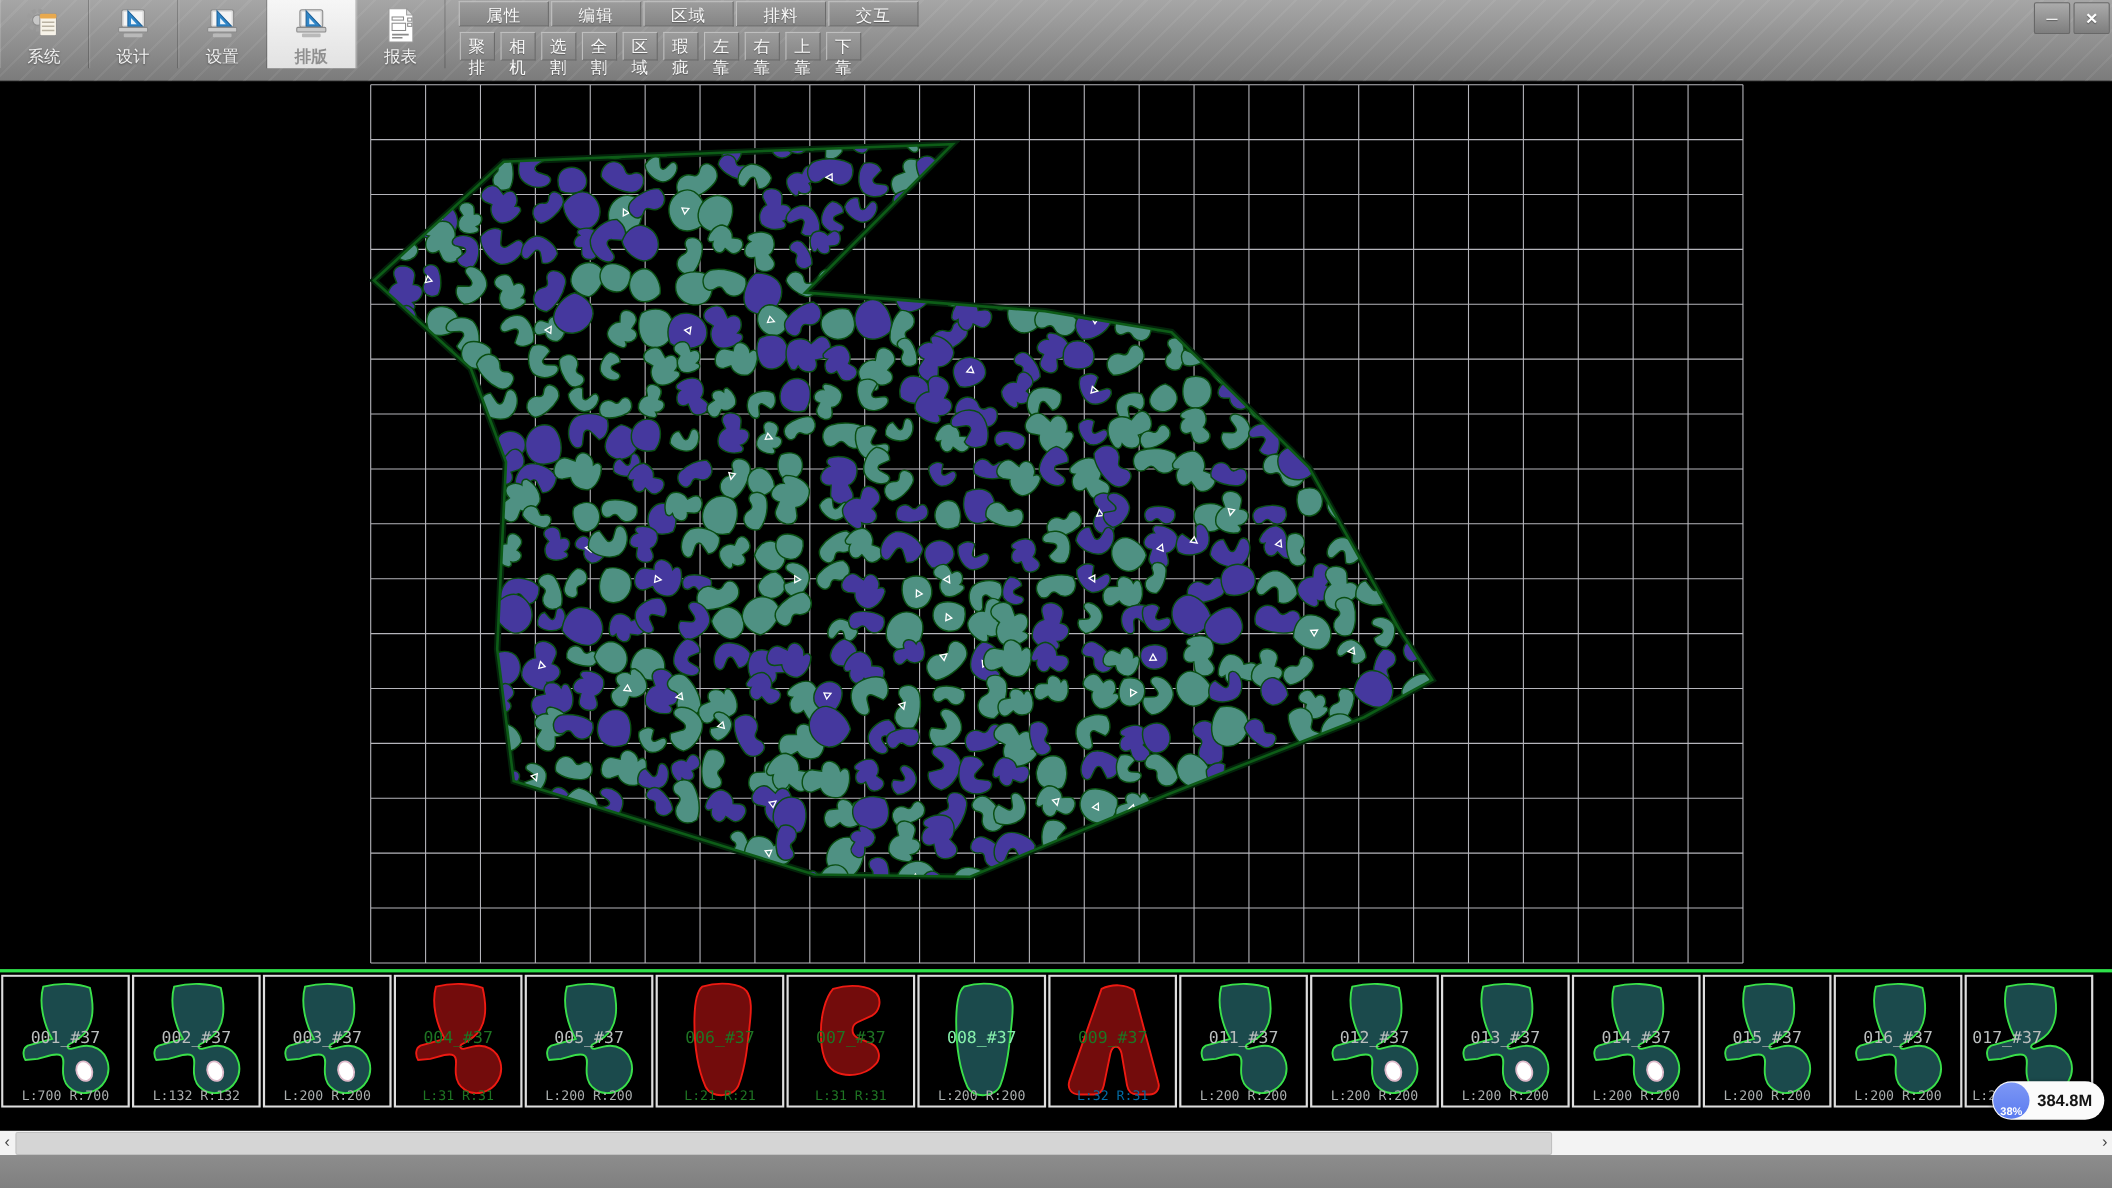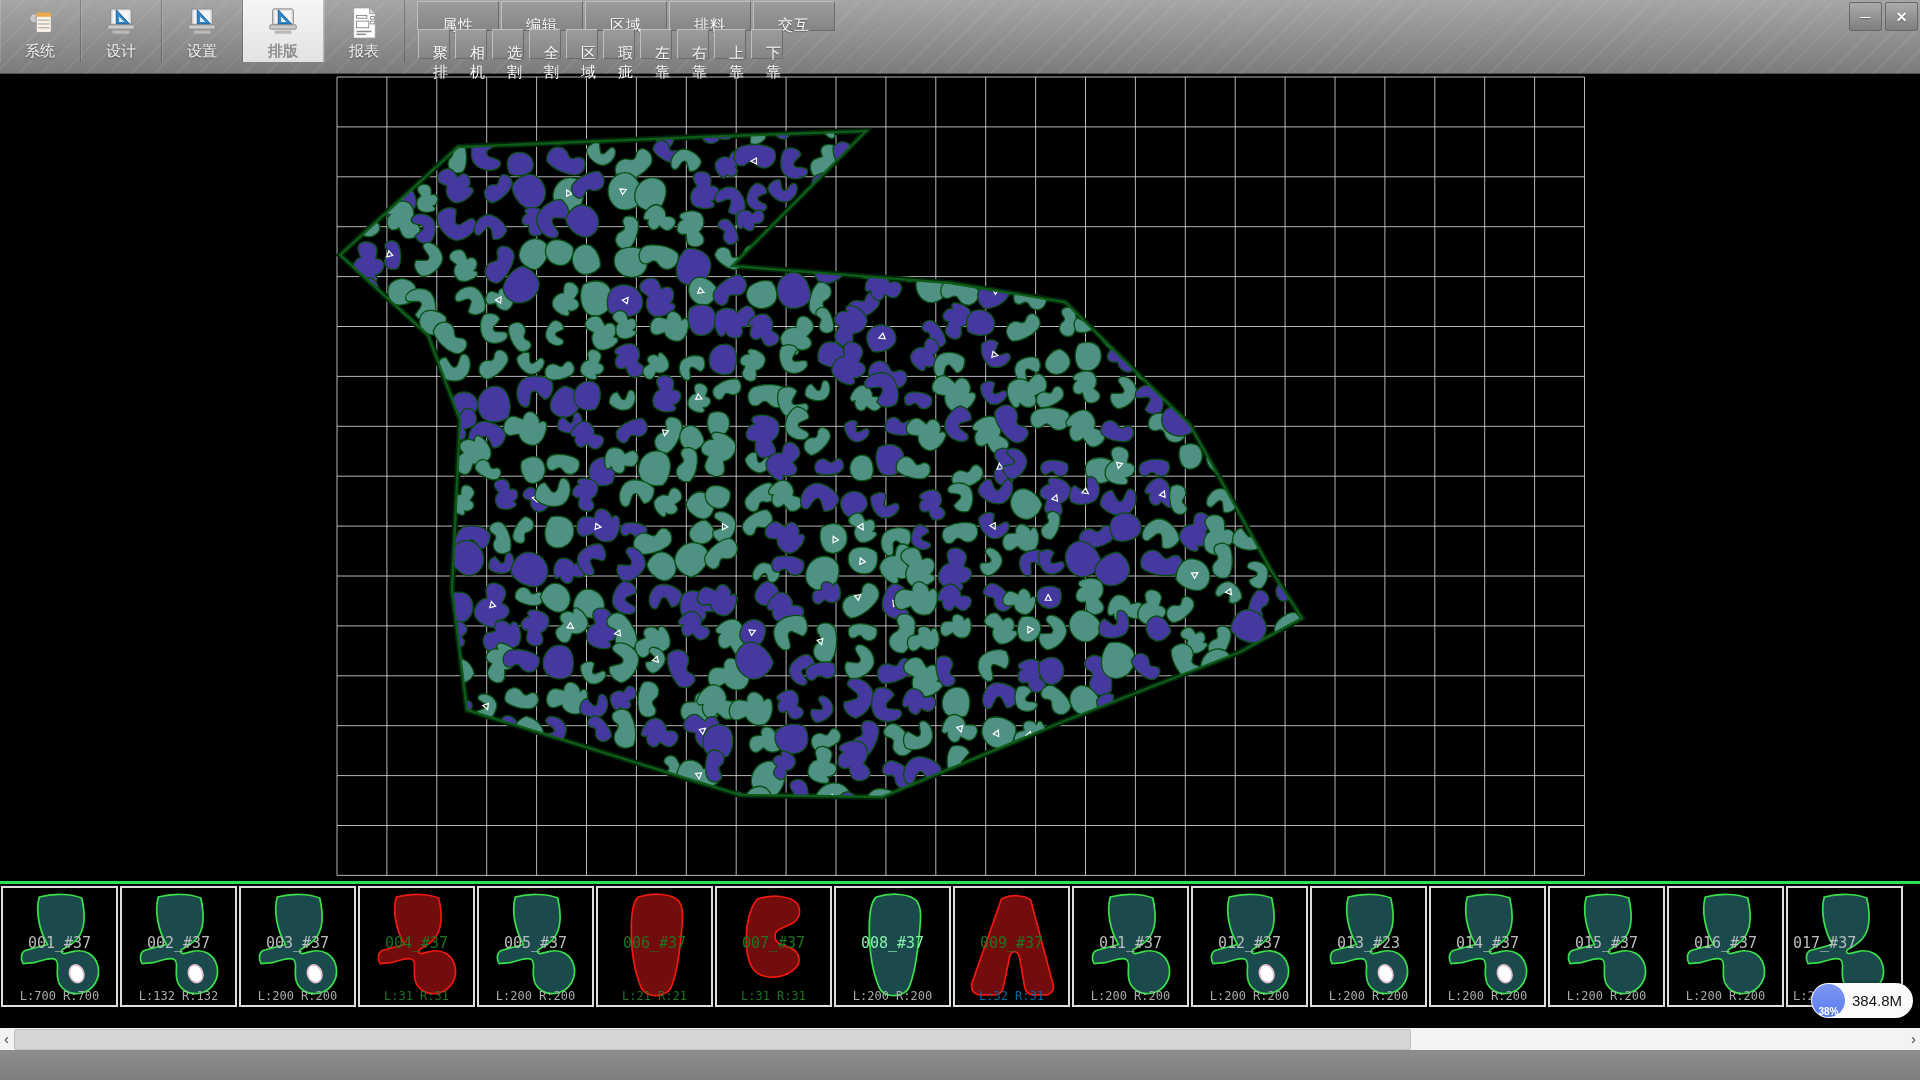--- a/index.html
+++ b/index.html
@@ -20,21 +20,21 @@
   .tab-label{text-align:center;font-size:15px;color:#f2f2f2;margin-top:2px;
     text-shadow:0 1px 2px rgba(0,0,0,.45);}
   .tab.active{background:linear-gradient(#f6f6f6,#e2e2e2);font-weight:bold;}
   .tab.active .tab-label{color:#8f8f8f;text-shadow:none;}
 
   .menu-row{position:absolute;display:flex;z-index:2;}
   .row1{left:417px;top:1px;}
   .row2{left:418px;top:29px;}
   .menu-btn,.tool-btn{box-sizing:border-box;background:linear-gradient(#9c9c9c,#858585);
     border:1px solid;border-color:#bfbfbf #6b6b6b #6b6b6b #bfbfbf;color:#fafafa;
-    font-family:inherit;font-size:15px;letter-spacing:1px;padding:14px;cursor:pointer;
+    font-family:inherit;font-size:15px;letter-spacing:1px;padding:3px;cursor:pointer;
     text-shadow:0 1px 1px rgba(0,0,0,.35);}
   .menu-btn{width:82px;height:23px;margin-right:2px;}
   .tool-btn{width:32px;height:26px;margin-right:5px;}
 
   .win-controls{position:absolute;top:2px;right:2px;display:flex;gap:3px;z-index:3;}
   .win-btn{width:31px;height:27px;background:linear-gradient(#ababab,#7e7e7e);
     border:1px solid #686868;border-radius:2px;color:#fff;font-size:14px;font-weight:bold;
     display:flex;align-items:center;justify-content:center;cursor:pointer;
     text-shadow:0 1px 1px rgba(0,0,0,.4);}
 
@@ -67,21 +67,21 @@
   .bottomstrip{position:absolute;left:0;top:1050px;width:1920px;height:30px;
     background:linear-gradient(#8d8d8d,#7f7f7f);}
 
   
   .badge{position:absolute;left:1811px;top:983px;height:35px;display:flex;align-items:center;
     background:#fbfbfb;border-radius:18px;padding-right:11px;z-index:60;
     box-shadow:0 1px 5px rgba(0,0,0,.45);cursor:pointer;}
   .badge-circle{width:33px;height:33px;margin:1px;border-radius:50%;
     background:linear-gradient(#7d97f5,#4f6fe8);color:#fff;font-size:10px;font-weight:bold;
     display:flex;align-items:flex-end;justify-content:center;}
-  .badge-text{margin-left:6px;color:#141414;font-size:15px;font-weight:normal;}
+  .badge-text{margin-left:6px;color:#141414;font-size:15px;font-weight:bold;}
 </style>
 </head>
 <body>
 
 <div class="window">
 
   <div class="toolbar">
     <div class="tabs" id="tabs">
         <div class="tab">
           <div class="tab-icon">
@@ -986,21 +986,21 @@
             <ellipse cx="67" cy="82" rx="7" ry="9" transform="rotate(-20 67 82)" fill="#ffffff" stroke="#ddb9c9" stroke-width="1.6"></ellipse>
           </svg>
           <div class="tile-label" style="color:#b9bdbd">012_#37</div>
           <div class="tile-stats" style="color:#a9adad">L:200 R:200</div>
         </div>
         <div class="tile">
           <svg viewBox="0 0 100 110" preserveAspectRatio="xMidYMid meet">
             <path d="M30,6 C45,2 62,3 72,7 C75,20 76,34 70,44 C66,51 59,55 53,58 C51,60 52,62 55,62 L63,60 C75,57 85,63 88,74 C91,86 84,98 72,101 C60,104 49,97 48,85 C47,77 50,71 46,68 C42,65 33,69 25,71 L14,72 C11,67 12,61 16,59 L38,53 C30,39 26,20 30,6 Z" fill="#1b4a4c" stroke="#3ae04a" stroke-width="1.7"></path>
             <ellipse cx="67" cy="82" rx="7" ry="9" transform="rotate(-20 67 82)" fill="#ffffff" stroke="#ddb9c9" stroke-width="1.6"></ellipse>
           </svg>
-          <div class="tile-label" style="color:#b9bdbd">013_#23</div>
+          <div class="tile-label" style="color:#b9bdbd">013_#37</div>
           <div class="tile-stats" style="color:#a9adad">L:200 R:200</div>
         </div>
         <div class="tile">
           <svg viewBox="0 0 100 110" preserveAspectRatio="xMidYMid meet">
             <path d="M30,6 C45,2 62,3 72,7 C75,20 76,34 70,44 C66,51 59,55 53,58 C51,60 52,62 55,62 L63,60 C75,57 85,63 88,74 C91,86 84,98 72,101 C60,104 49,97 48,85 C47,77 50,71 46,68 C42,65 33,69 25,71 L14,72 C11,67 12,61 16,59 L38,53 C30,39 26,20 30,6 Z" fill="#1b4a4c" stroke="#3ae04a" stroke-width="1.7"></path>
             <ellipse cx="67" cy="82" rx="7" ry="9" transform="rotate(-20 67 82)" fill="#ffffff" stroke="#ddb9c9" stroke-width="1.6"></ellipse>
           </svg>
           <div class="tile-label" style="color:#b9bdbd">014_#37</div>
           <div class="tile-stats" style="color:#a9adad">L:200 R:200</div>
         </div>

